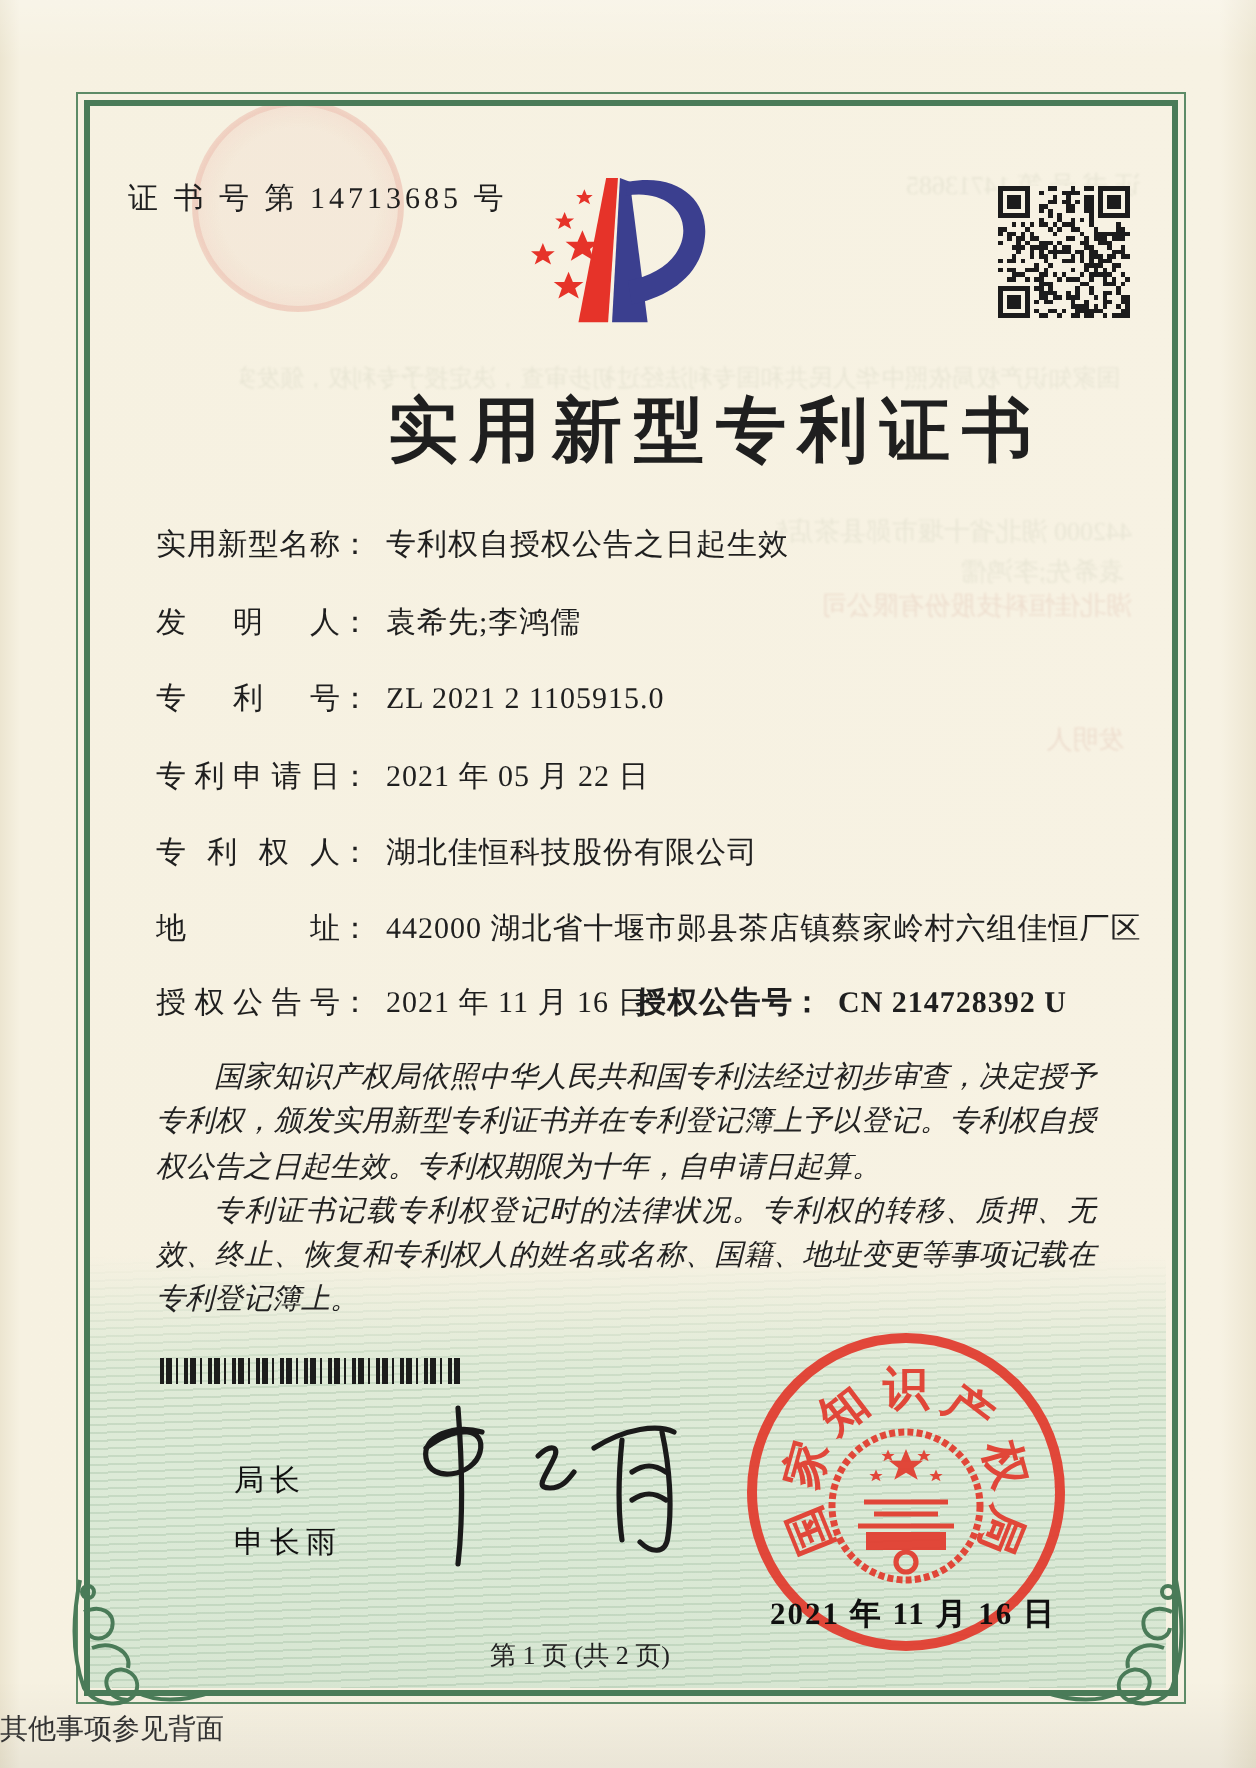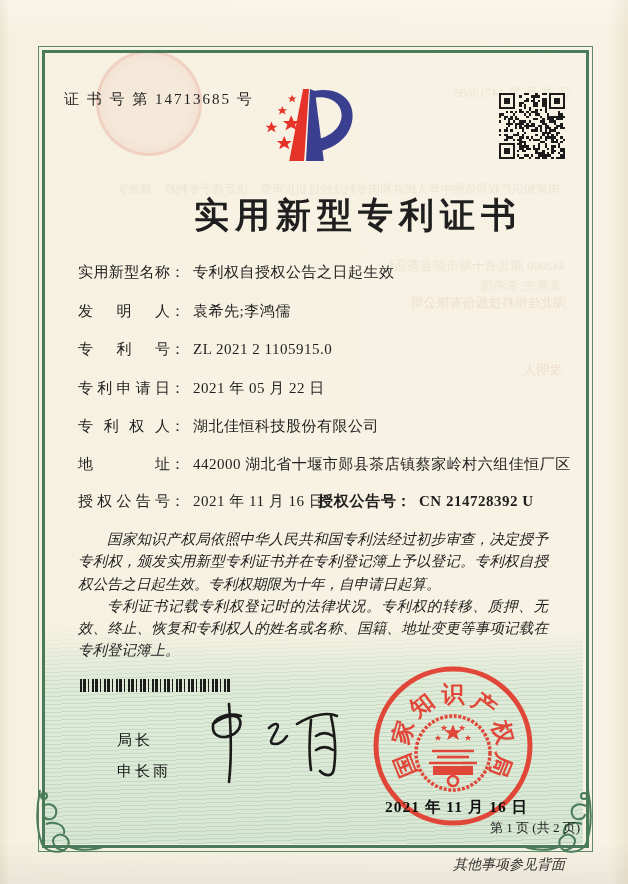--- a/index.html
+++ b/index.html
@@ -29,22 +29,22 @@
   .fpair2 .flabel{width:78px;}
   .paras{position:absolute;left:78px;top:528px;width:470px;font-size:14.5px;line-height:22.3px;
     font-style:italic;color:#222;text-align:justify;}
   .paras p{margin:0;text-indent:2em;}
   .barcode{position:absolute;left:80px;top:679px;width:152px;height:13px;
     background:repeating-linear-gradient(90deg,#1c1c1c 0 2px,transparent 2px 3px,#1c1c1c 3px 6px,transparent 6px 8px,#1c1c1c 8px 9px,transparent 9px 12px);}
   .signer{position:absolute;left:88px;font-size:15px;letter-spacing:3px;color:#111;margin-left:29px;}
   .sig-svg{position:absolute;left:185px;top:698px;}
   .seal{position:absolute;left:370px;top:663px;width:166px;height:166px;z-index:3;opacity:.93;}
   .seal-date{position:absolute;left:385px;top:797px;font-size:15.5px;font-weight:700;letter-spacing:1px;color:#101010;z-index:4;}
-  .page-note{position:absolute;left:0;width:580px;top:819px;text-align:right;font-size:13px;color:#222;z-index:4;}
-  .back-note{position:absolute;left:0;width:565px;top:856px;text-align:right;font-size:14px;font-style:italic;color:#333;}
+  .page-note{position:absolute;left:0;width:580px;top:819px;text-align:center;font-size:13px;color:#222;z-index:4;}
+  .back-note{position:absolute;left:0;width:565px;top:856px;text-align:left;font-size:14px;color:#333;}
   .flourish{position:absolute;z-index:3;}
   
   .ghost{position:absolute;transform:scaleX(-1);opacity:.12;color:#8a9579;font-size:13px;
     white-space:nowrap;overflow:hidden;filter:blur(.4px);z-index:1;pointer-events:none;}
   .ghost.red{color:#c07a6a;opacity:.16;}
   .ghost-stamp{position:absolute;left:96px;top:50px;width:100px;height:100px;border-radius:50%;
     border:3px solid rgba(226,128,116,.20);z-index:1;
     background:radial-gradient(circle,rgba(226,128,116,.07) 55%,rgba(226,128,116,.13) 72%,rgba(226,128,116,0) 78%);}
   .qr{position:absolute;left:499px;top:93px;width:66px;height:66px;}
 </style>

